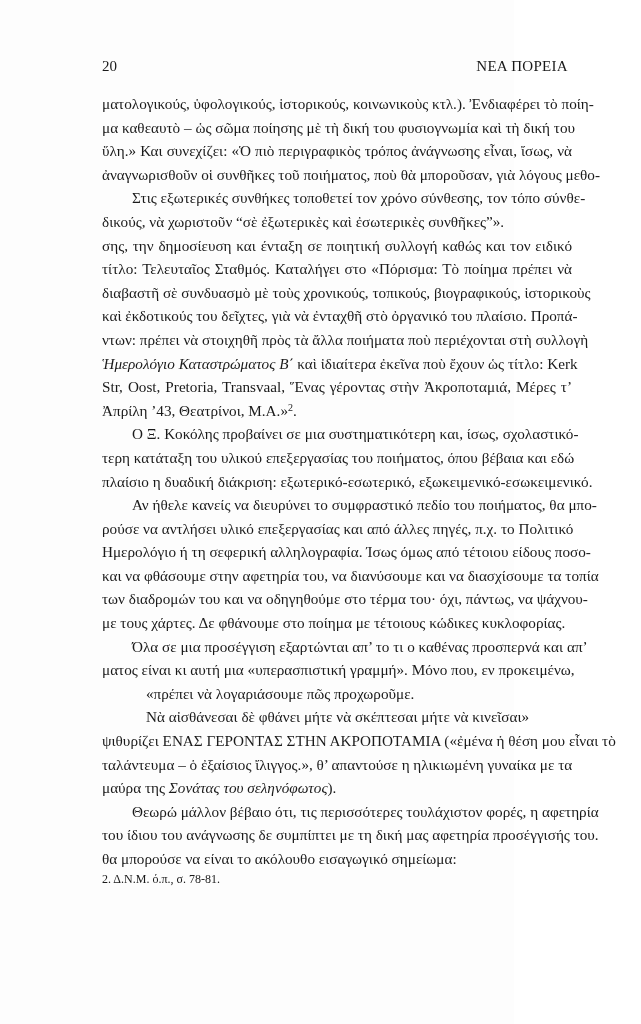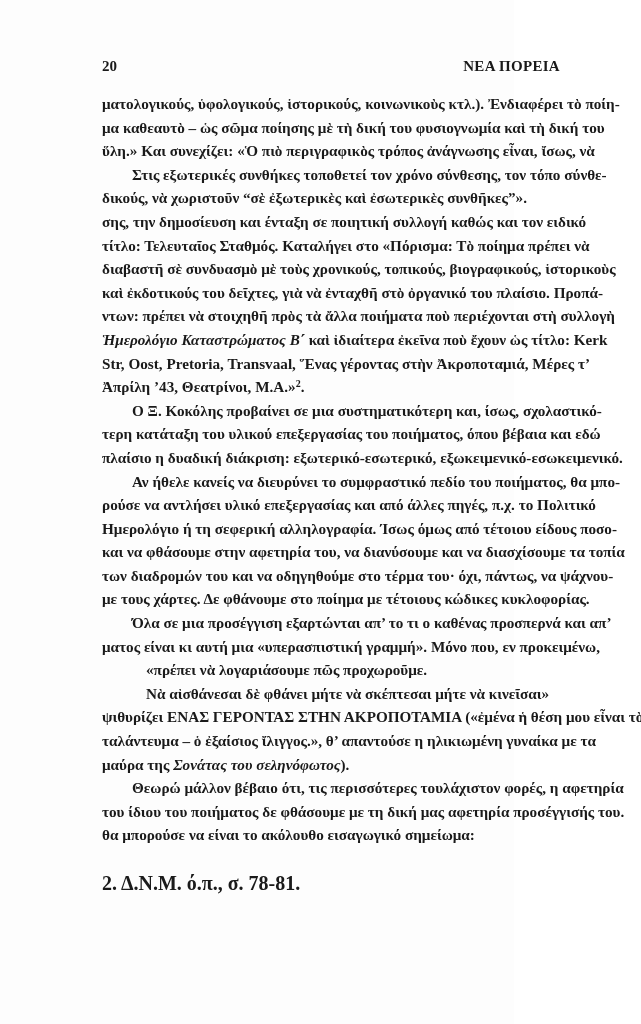--- a/index.html
+++ b/index.html
@@ -1,44 +1,45 @@
 <!DOCTYPE html>
 <html><head>
 <meta charset="utf-8">
 <style>
   html, body { margin: 0; padding: 0; background: #ffffff; }
   body { width: 641px; height: 1024px; position: relative; overflow: hidden;
          font-family: "Liberation Serif", "DejaVu Serif", serif; color: #1a1a1a; }
-  .page { position: absolute; left: 0; top: 0; width: 514px; height: 1024px; background: #fdfdfd; font-weight: bold; }
+  .page { position: absolute; left: 0; top: 0; width: 514px; height: 1024px; background: #fdfdfd; }
   .running-head { position: absolute; top: 58px; left: 102px; width: 470px; height: 20px;
                   font-size: 15px; }
   .page-number { position: absolute; left: 0; top: 0; }
-  .journal-title { position: absolute; right: 12px; top: 0; letter-spacing: 0.3px; }
+  .journal-title { position: absolute; right: 4px; top: 0; letter-spacing: 0.3px; }
   .body { position: absolute; left: 102px; top: 92px; width: 470px; }
   .line { height: 23.6px; line-height: 23.6px; font-size: 15.2px; white-space: nowrap;
           text-align: justify; text-align-last: justify; overflow: visible; }
   .line.last { text-align-last: left; }
   .line.indent { padding-left: 30px; }
   .line.quote { padding-left: 44px; text-align-last: left; }
-  .footnote { position: absolute; left: 102px; top: 872px; font-size: 20px; text-align: right; }
+  .footnote { position: absolute; left: 102px; top: 872px; font-size: 12px; text-align: right; }
   sup { font-size: 10px; vertical-align: 5px; line-height: 0; }
 </style>
 </head>
 <body>
 
 <div class="page">
   <div class="running-head">
     <span class="page-number">20</span>
     <span class="journal-title">ΝΕΑ ΠΟΡΕΙΑ</span>
   </div>
 
   <div class="body" id="body-text">
       <div class="line"><span>ματολογικούς, ὑφολογικούς, ἱστορικούς, κοινωνικοὺς κτλ.). Ἐνδιαφέρει τὸ ποίη-</span></div>
       <div class="line"><span>μα καθεαυτὸ – ὡς σῶμα ποίησης μὲ τὴ δική του φυσιογνωμία καὶ τὴ δική του</span></div>
       <div class="line"><span>ὕλη.» Και συνεχίζει: «Ὁ πιὸ περιγραφικὸς τρόπος ἀνάγνωσης εἶναι, ἴσως, νὰ</span></div>
+      <div class="line"><span>ἀναγνωρισθοῦν οἱ συνθῆκες τοῦ ποιήματος, ποὺ θὰ μποροῦσαν, γιὰ λόγους μεθο-</span></div>
       <div class="line indent"><span>Στις εξωτερικές συνθήκες τοποθετεί τον χρόνο σύνθεσης, τον τόπο σύνθε-</span></div>
       <div class="line last"><span>δικούς, νὰ χωριστοῦν “σὲ ἐξωτερικὲς καὶ ἐσωτερικὲς συνθῆκες”».</span></div>
       <div class="line"><span>σης, την δημοσίευση και ένταξη σε ποιητική συλλογή καθώς και τον ειδικό</span></div>
       <div class="line"><span>τίτλο: Τελευταῖος Σταθμός. Καταλήγει στο «Πόρισμα: Τὸ ποίημα πρέπει νὰ</span></div>
       <div class="line"><span>διαβαστῆ σὲ συνδυασμὸ μὲ τοὺς χρονικούς, τοπικούς, βιογραφικούς, ἱστορικοὺς</span></div>
       <div class="line"><span>καὶ ἐκδοτικούς του δεῖχτες, γιὰ νὰ ἐνταχθῆ στὸ ὀργανικό του πλαίσιο. Προπά-</span></div>
       <div class="line"><span>ντων: πρέπει νὰ στοιχηθῆ πρὸς τὰ ἄλλα ποιήματα ποὺ περιέχονται στὴ συλλογὴ</span></div>
       <div class="line"><span><i>Ἡμερολόγιο Καταστρώματος Β΄</i> καὶ ἰδιαίτερα ἐκεῖνα ποὺ ἔχουν ὡς τίτλο: Kerk</span></div>
       <div class="line"><span>Str, Oost, Pretoria, Transvaal, Ἕνας γέροντας στὴν Ἀκροποταμιά, Μέρες τ’</span></div>
       <div class="line last"><span>Ἀπρίλη ’43, Θεατρίνοι, M.A.»</span><sup>2</sup><span>.</span></div>
@@ -52,18 +53,18 @@
       <div class="line"><span>των διαδρομών του και να οδηγηθούμε στο τέρμα του· όχι, πάντως, να ψάχνου-</span></div>
       <div class="line last"><span>με τους χάρτες. Δε φθάνουμε στο ποίημα με τέτοιους κώδικες κυκλοφορίας.</span></div>
       <div class="line indent"><span>Όλα σε μια προσέγγιση εξαρτώνται απ’ το τι ο καθένας προσπερνά και απ’</span></div>
       <div class="line"><span>ματος είναι κι αυτή μια «υπερασπιστική γραμμή». Μόνο που, εν προκειμένω,</span></div>
       <div class="line quote"><span>«πρέπει νὰ λογαριάσουμε πῶς προχωροῦμε.</span></div>
       <div class="line quote"><span>Νὰ αἰσθάνεσαι δὲ φθάνει μήτε νὰ σκέπτεσαι μήτε νὰ κινεῖσαι»</span></div>
       <div class="line"><span>ψιθυρίζει ΕΝΑΣ ΓΕΡΟΝΤΑΣ ΣΤΗΝ ΑΚΡΟΠΟΤΑΜΙΑ («ἐμένα ἡ θέση μου εἶναι τὸ</span></div>
       <div class="line"><span>ταλάντευμα – ὁ ἐξαίσιος ἴλιγγος.», θ’ απαντούσε η ηλικιωμένη γυναίκα με τα</span></div>
       <div class="line last"><span>μαύρα της <i>Σονάτας του σεληνόφωτος</i>).</span></div>
       <div class="line indent"><span>Θεωρώ μάλλον βέβαιο ότι, τις περισσότερες τουλάχιστον φορές, η αφετηρία</span></div>
-      <div class="line last"><span>του ίδιου του ποιήματος δε φθάσουμε με τη δική μας αφετηρία προσέγγισής του.</span></div>
+      <div class="line last"><span>του ίδιου του ανάγνωσης δε συμπίπτει με τη δική μας αφετηρία προσέγγισής του.</span></div>
       <div class="line last"><span>θα μπορούσε να είναι το ακόλουθο εισαγωγικό σημείωμα:</span></div>
     </div>
 
   <div class="footnote">2. Δ.Ν.Μ. ό.π., σ. 78-81.</div>
 </div>
 
 </body></html>

